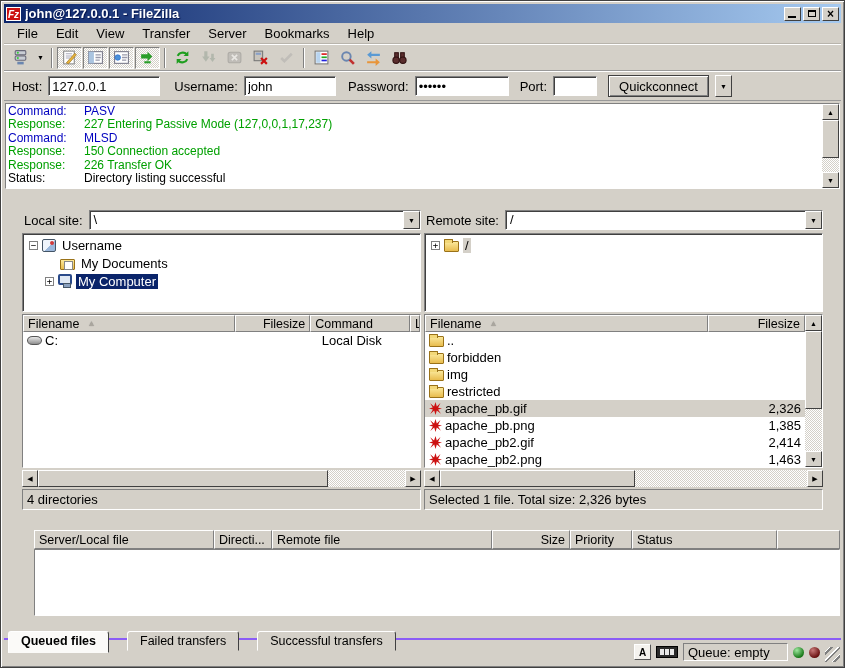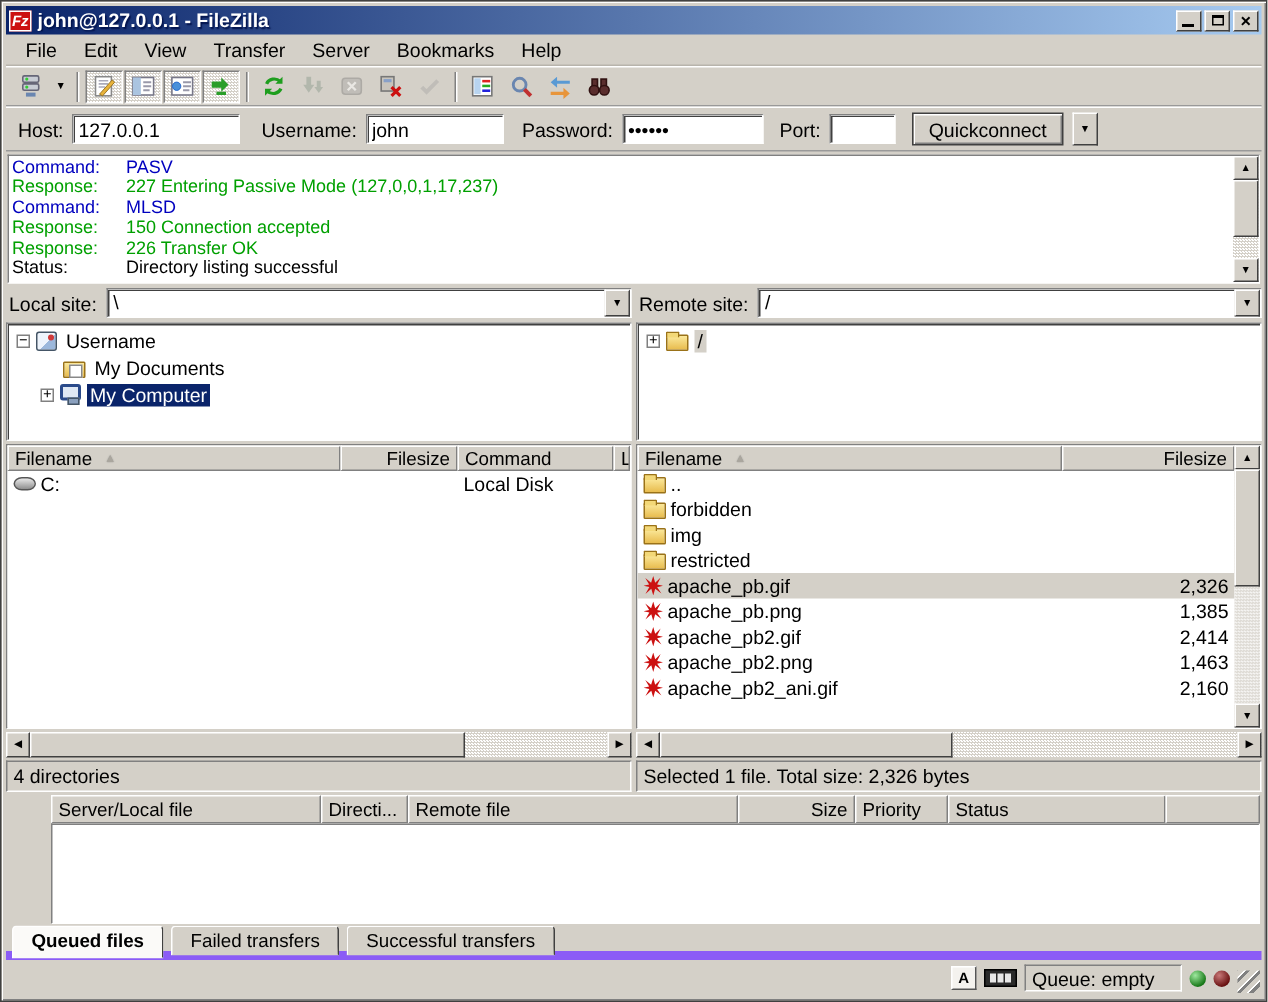--- a/index.html
+++ b/index.html
@@ -70,21 +70,21 @@
   .vscroll { width:17px; flex:0 0 17px; display:flex; flex-direction:column;
         background: conic-gradient(#ffffff 25%, #d4d0c8 0 50%, #ffffff 0 75%, #d4d0c8 0) 0 0/2px 2px; }
   .vscroll .sbtn { height:16px; flex:0 0 16px; }
   .vthumb { background:#d4d0c8; border:1px solid; border-color:#fff #404040 #404040 #fff; }
   .hscroll { height:17px; flex:0 0 17px; display:flex;
         background: conic-gradient(#ffffff 25%, #d4d0c8 0 50%, #ffffff 0 75%, #d4d0c8 0) 0 0/2px 2px; }
   .hscroll .sbtn { width:16px; flex:0 0 16px; }
   .hthumb { background:#d4d0c8; border:1px solid; border-color:#fff #404040 #404040 #fff; }
 
   
-  .panes { flex:1; display:flex; margin:0; gap:3px; min-height:0; }
+  .panes { flex:1; display:flex; margin:18px; gap:3px; min-height:0; }
   .pane { flex:1; display:flex; flex-direction:column; min-width:0; }
   .siterow { height:22px; flex:0 0 22px; display:flex; align-items:center; gap:0; margin-bottom:2px; }
   .sitelabel { padding:0 6px 0 2px; white-space:nowrap; }
   .combo { flex:1; height:20px; background:#fff; border:1px solid; border-color:#808080 #fff #fff #808080;
            box-shadow: inset 1px 1px 0 #404040; display:flex; align-items:center; }
   .combo-text { flex:1; padding:0 4px; line-height:18px; }
   .combo-btn { width:17px; height:18px; background:#d4d0c8; border:1px solid;
            border-color:#fff #404040 #404040 #fff; font-size:7px; display:flex;
            align-items:center; justify-content:center; }
   .treebox { flex:0 0 79px; background:#fff; border:1px solid; border-color:#808080 #fff #fff #808080;
@@ -136,22 +136,22 @@
                border-radius:2px; margin-bottom:3px; }
   .computer-icon::after { content:''; position:absolute; left:3px; bottom:-5px; width:6px; height:3px;
                background:#8aa0be; border:1px solid #456; }
 
   
   .queuewrap { flex:0 0 86px; margin:2px 1px 0; display:flex; flex-direction:column;padding-left:29px; }
   .qheader { height:19px; flex:0 0 19px; display:flex; background:#d4d0c8; }
   .qbody { flex:1; background:#fff; border:1px solid; border-color:#808080 #fff #fff #808080; }
 
   
-  .tabbar { height:24px; flex:0 0 24px; display:flex; align-items:flex-start; padding:1px 4px 0; gap:5px;
-            border-bottom:6px solid #8b5cf6; }
+  .tabbar { height:24px; flex:0 0 24px; display:flex; align-items:flex-start; padding:15px 4px 0; gap:18px;
+            border-bottom:2px solid #8b5cf6; }
   .tab { height:20px; padding:2px 12px 0; background:#d4d0c8; border:1px solid;
          border-color:#fff #404040 transparent #fff; border-radius:3px 3px 0 0; font-size:12.5px; }
   .tab.active { background:#fbfaf8; font-weight:bold; height:22px; }
 
   
   .statusbar { height:24px; flex:0 0 24px; display:flex; align-items:center; justify-content:flex-end;
                gap:5px; padding:2px 1px 2px 4px; }
   .ascii-ind { width:17px; height:16px; background:#f4f2ee; border:1px solid;
                border-color:#fff #555 #555 #fff; font-size:10px; font-weight:bold;
                display:flex; align-items:center; justify-content:center; }

